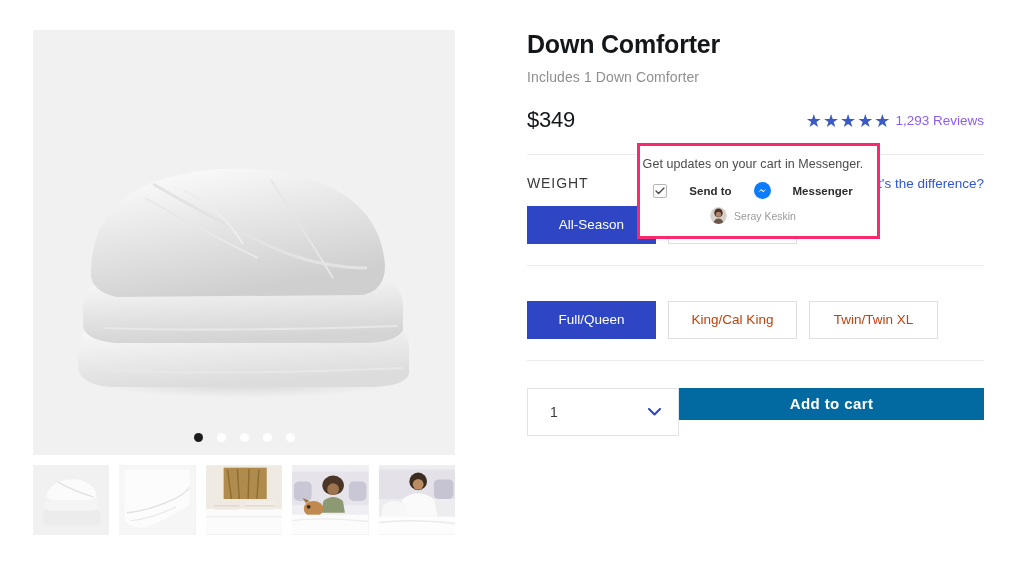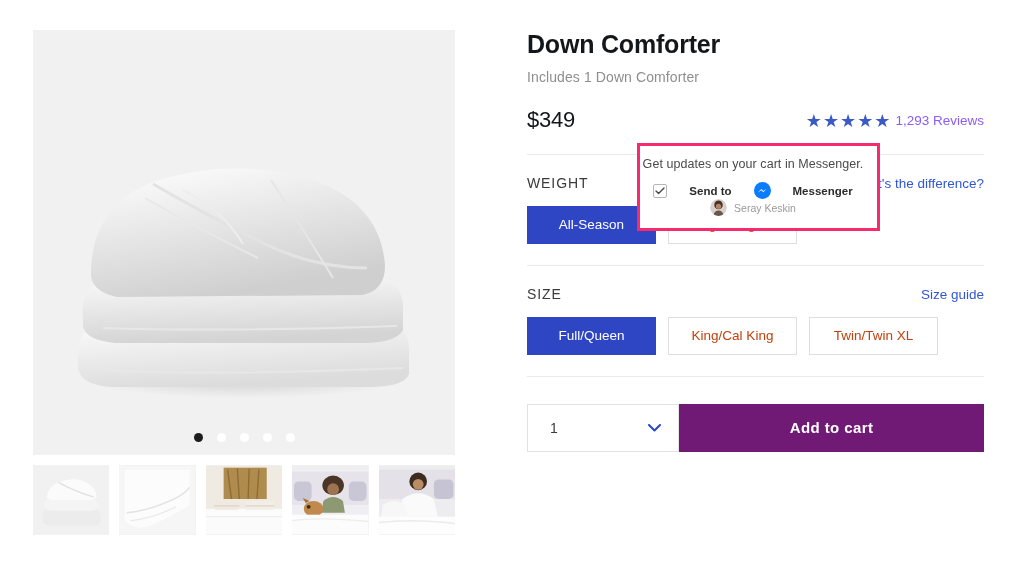--- a/index.html
+++ b/index.html
@@ -80,21 +80,21 @@
   
   .cart-row { display: flex; margin-top: 27px; }
   .qty {
     width: 152px; height: 48px; border: 1px solid #e2e2e2; background: #fff;
     display: flex; align-items: center; justify-content: space-between;
     padding: 0 17px 0 22px; cursor: pointer;
   }
   .qty-value { font-size: 14px; color: #3c3c3c; }
   .chev { width: 13px; height: 8px; }
   .add-cart {
-    flex: 1; height: 48px; background: #701a75; color: #fff;
+    flex: 1; height: 32px; background: #0369a1; color: #fff;
     border: none; font-family: inherit; font-size: 15px; font-weight: 700;
     letter-spacing: .4px; cursor: pointer;
   }
 
   
   .messenger {
     position: absolute; left: 110px; top: 113px;
     width: 243px; background: #ffffff;
     border: 3px solid #f72a6d; padding: 11px 11px 12px 0;
   }
@@ -108,21 +108,21 @@
   .msg-check {
     width: 14px; height: 14px; border: 1px solid #b5b5b5; border-radius: 2px;
     background: #fff; display: flex; align-items: center; justify-content: center;
     cursor: pointer;
   }
   .msg-check svg { width: 10px; height: 8px; }
   .msg-sendto { font-size: 11.5px; color: #2c2c2c; font-weight: 600; }
   .msg-badge { width: 17px; height: 17px; }
   .msg-word { font-size: 11.5px; color: #2c2c2c; font-weight: 600; }
   .msg-user {
-    display: flex; align-items: center;
+    margin-top: 8px; display: flex; align-items: center;
     justify-content: center; gap: 7px;
   }
   .avatar { width: 17px; height: 17px; border-radius: 50%; overflow: hidden; }
   .avatar svg { width: 100%; height: 100%; display: block; }
   .msg-name { font-size: 10.5px; color: #9a9a9a; }
 </style>
 </head>
 <body>
 
 <div class="page">
@@ -261,24 +261,20 @@
       </div>
       <div class="options">
         <div class="option selected">All-Season</div>
         <div class="option">Lightweight</div>
       </div>
     </div>
 
     <div class="divider"></div>
 
     <div class="section">
-      <div class="section-head">
-        <span class="section-label">SIZE</span>
-        <a class="section-link">Size guide</a>
-      </div>
       <div class="options">
         <div class="option selected">Full/Queen</div>
         <div class="option">King/Cal King</div>
         <div class="option">Twin/Twin XL</div>
       </div>
     </div>
 
     <div class="divider"></div>
 
     <div class="cart-row">

